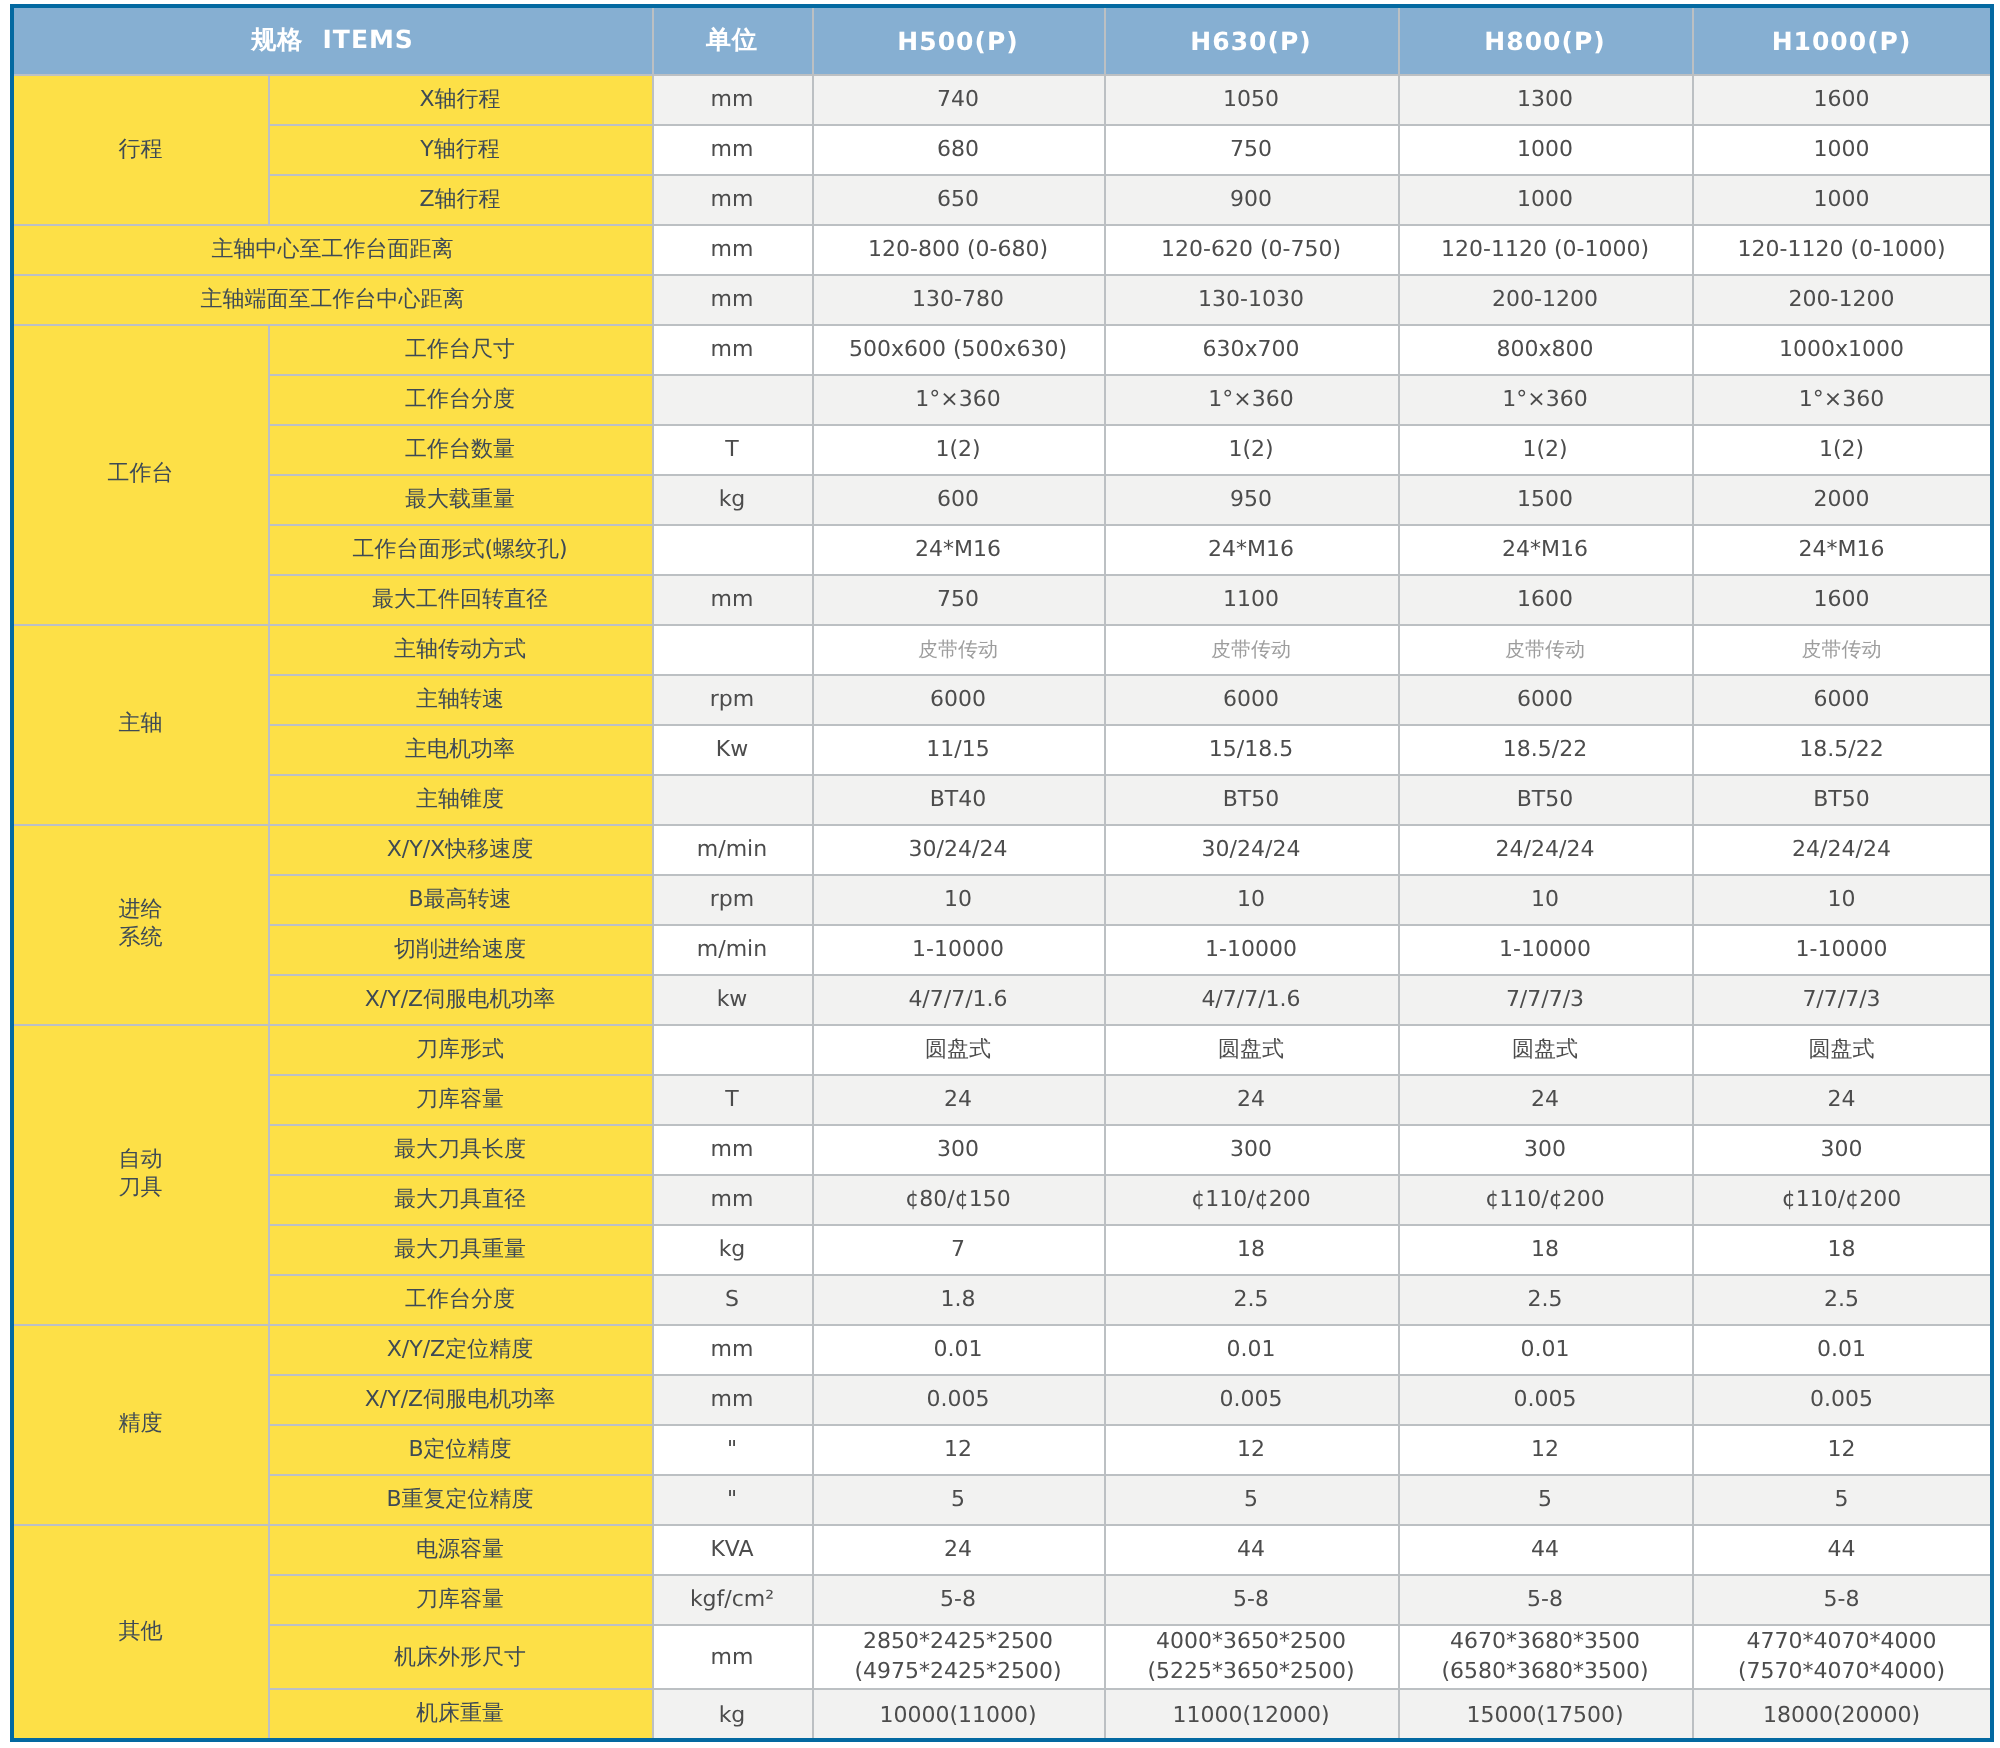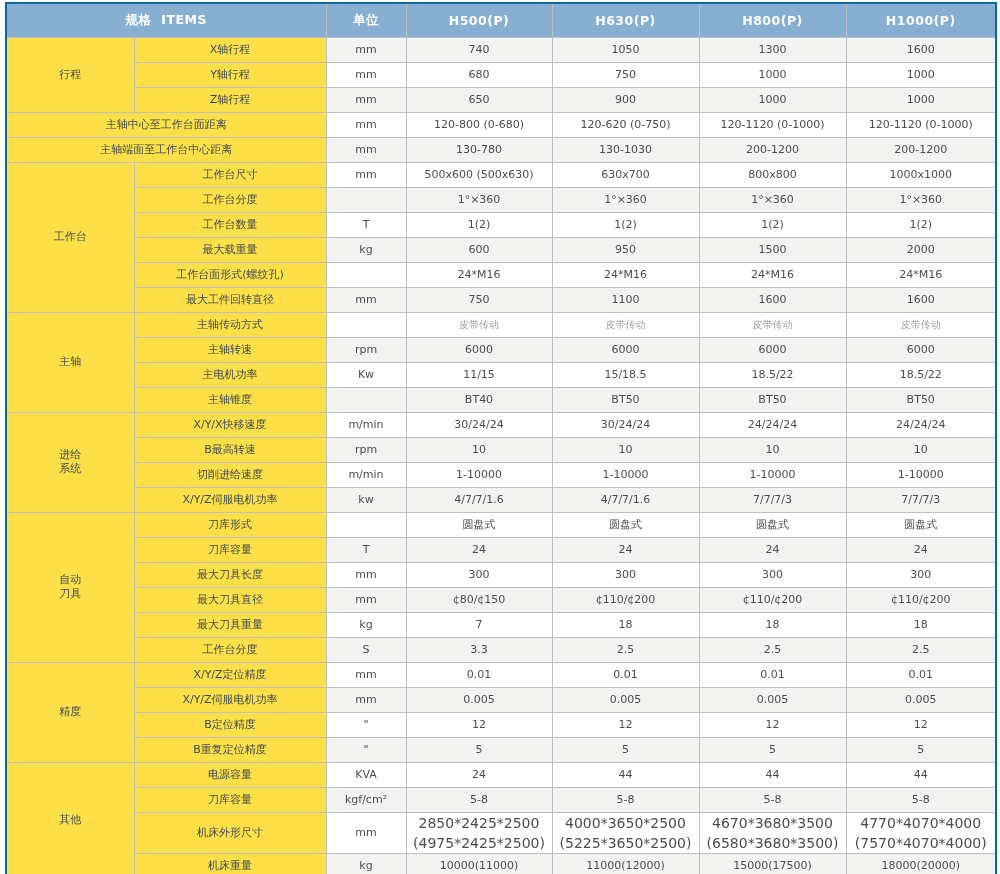--- a/index.html
+++ b/index.html
@@ -59,21 +59,21 @@
     background: #f2f2f1;
   }
   tbody tr.sec-top td {
     border-top-color: #949ca4;
   }
   td.val.muted {
     color: #9d9d9d;
     font-size: 10px;
   }
   tbody tr.tall td.val {
-    font-size: 14px;
+    font-size: 11px;
     line-height: 1.45;
   }
 </style>
 </head>
 <body>
 
 <div class="wrap">
   <table class="spec">
     <colgroup>
       <col style="width:128px">
@@ -290,21 +290,21 @@
           <td class="label">最大刀具重量</td>
           <td class="unit">kg</td>
           <td class="val">7</td>
           <td class="val">18</td>
           <td class="val">18</td>
           <td class="val">18</td>
         </tr>
         <tr class="odd">
           <td class="label">工作台分度</td>
           <td class="unit">S</td>
-          <td class="val">3.3</td>
+          <td class="val">1.8</td>
           <td class="val">2.5</td>
           <td class="val">2.5</td>
           <td class="val">2.5</td>
         </tr>
         <tr class="even sec-top">
           <td rowspan="4" class="group">精度</td>
           <td class="label">X/Y/Z定位精度</td>
           <td class="unit">mm</td>
           <td class="val">0.01</td>
           <td class="val">0.01</td>

